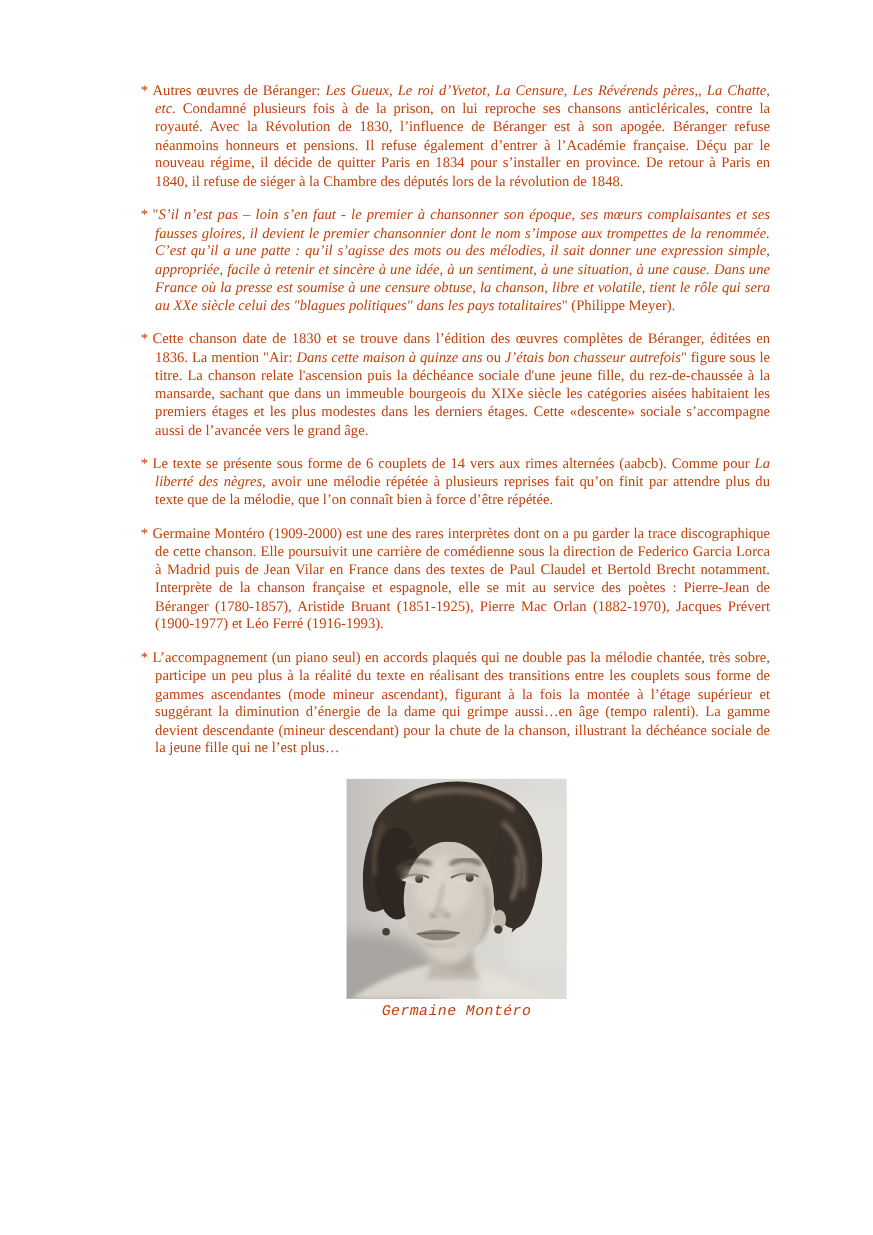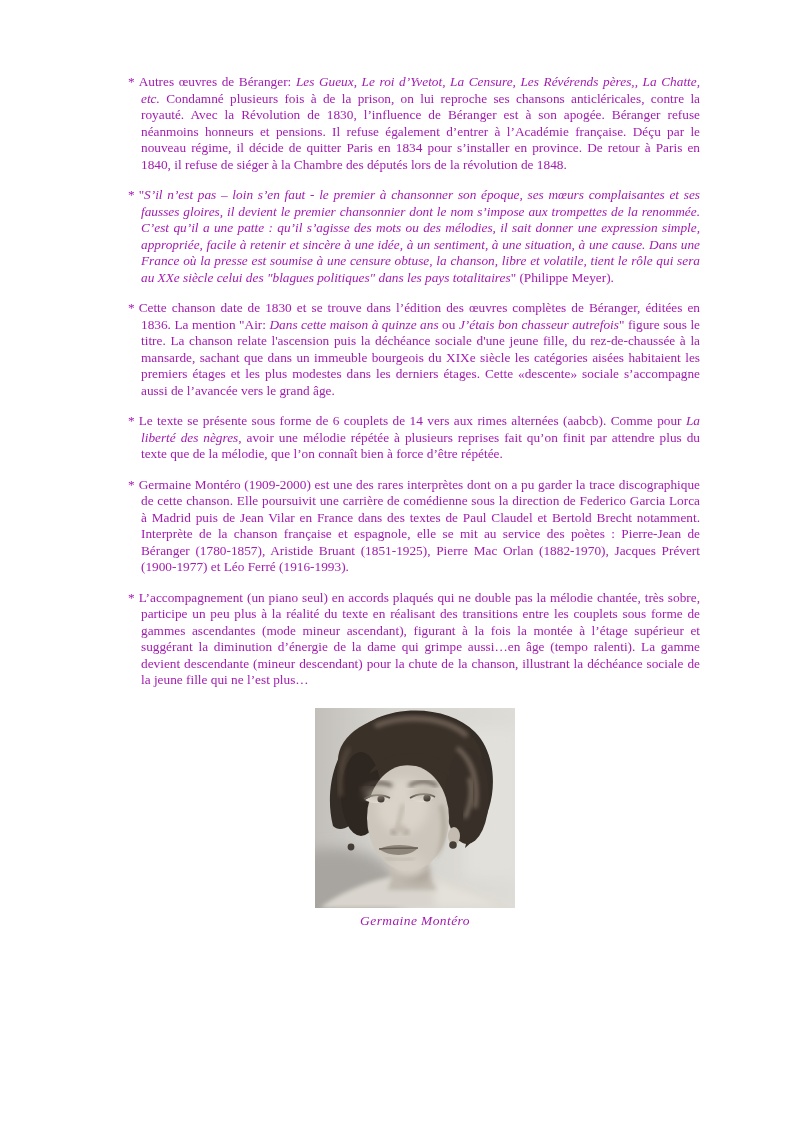--- a/index.html
+++ b/index.html
@@ -3,21 +3,21 @@
 <meta charset="utf-8">
 <style>
   html,body{margin:0;padding:0;background:#8a8a8a;}
   .page{
     position:relative;
     width:794px;height:1123px;
     margin:0 auto;
     background:#ffffff;
     overflow:hidden;
     font-family:"Liberation Serif", serif;
-    color:#a21caf;
+    color:#c2410c;
   }
   .text-block{
     position:absolute;
     left:128px; top:74px;
     width:572px;
   }
   p.para{
     margin:0 0 14px 0;
     font-size:13.3px;
     line-height:16.5px;
@@ -38,21 +38,21 @@
     overflow:hidden;
     background:#d6d4d0;
   }
   .photo svg{display:block;}
   figcaption{
     margin-top:5px;
     text-align:center;
     font-style:italic;
     font-size:13.5px;
     letter-spacing:0.4px;
-    font-family:Liberation Serif, serif;
+    font-family:Liberation Mono, monospace;
   }
 </style>
 </head>
 <body>
 
 <div class="page">
 
   <div class="text-block" id="text-block">
       <p class="para"><span class="bullet">*</span><span>Autres œuvres de Béranger: </span><i>Les Gueux, Le roi d’Yvetot, La Censure, Les Révérends pères,, La Chatte, etc.</i><span> Condamné plusieurs fois à de la prison, on lui reproche ses chansons anticléricales, contre la royauté. Avec la Révolution de 1830, l’influence de Béranger est à son apogée. Béranger refuse néanmoins honneurs et pensions. Il refuse également d’entrer à l’Académie française. Déçu par le nouveau régime, il décide de quitter Paris en 1834 pour s’installer en province. De retour à Paris en 1840, il refuse de siéger à la Chambre des députés lors de la révolution de 1848.</span></p>
       <p class="para"><span class="bullet">*</span><span>"</span><i>S’il n’est pas – loin s’en faut - le premier à chansonner son époque, ses mœurs complaisantes et ses fausses gloires, il devient le premier chansonnier dont le nom s’impose aux trompettes de la renommée. C’est qu’il a une patte : qu’il s’agisse des mots ou des mélodies, il sait donner une expression simple, appropriée, facile à retenir et sincère à une idée, à un sentiment, à une situation, à une cause. Dans une France où la presse est soumise à une censure obtuse, la chanson, libre et volatile, tient le rôle qui sera au XXe siècle celui des "blagues politiques" dans les pays totalitaires</i><span>" (Philippe Meyer).</span></p>

